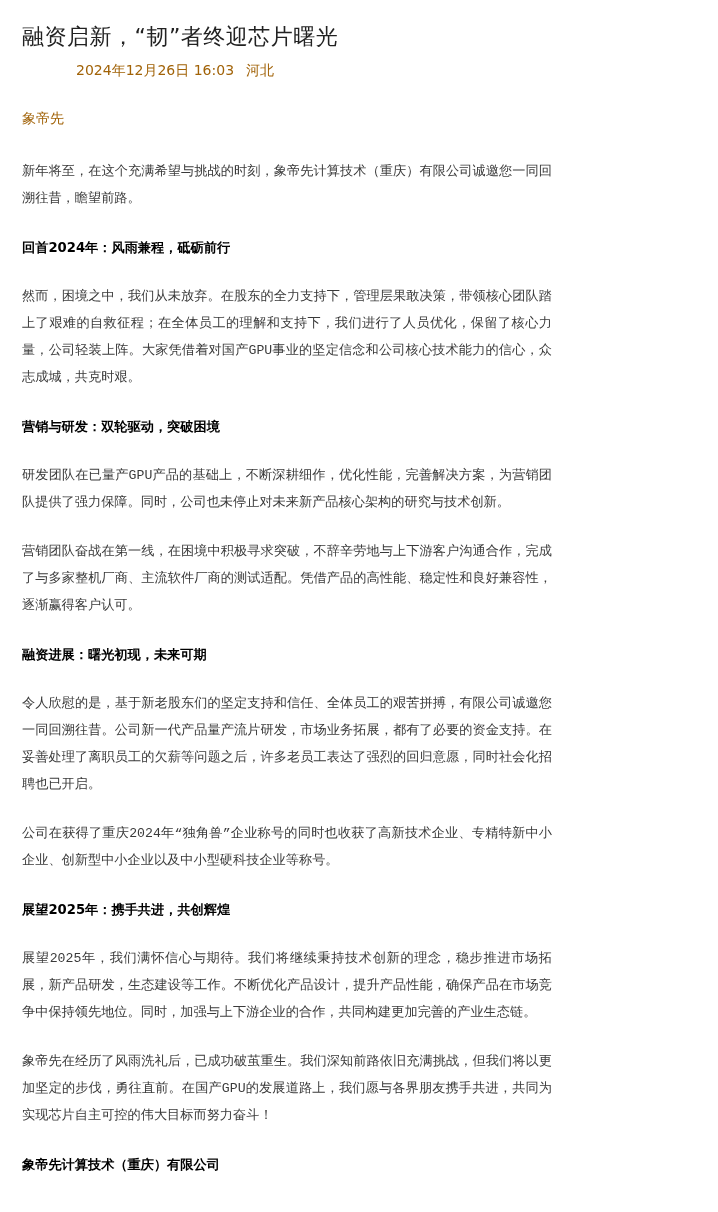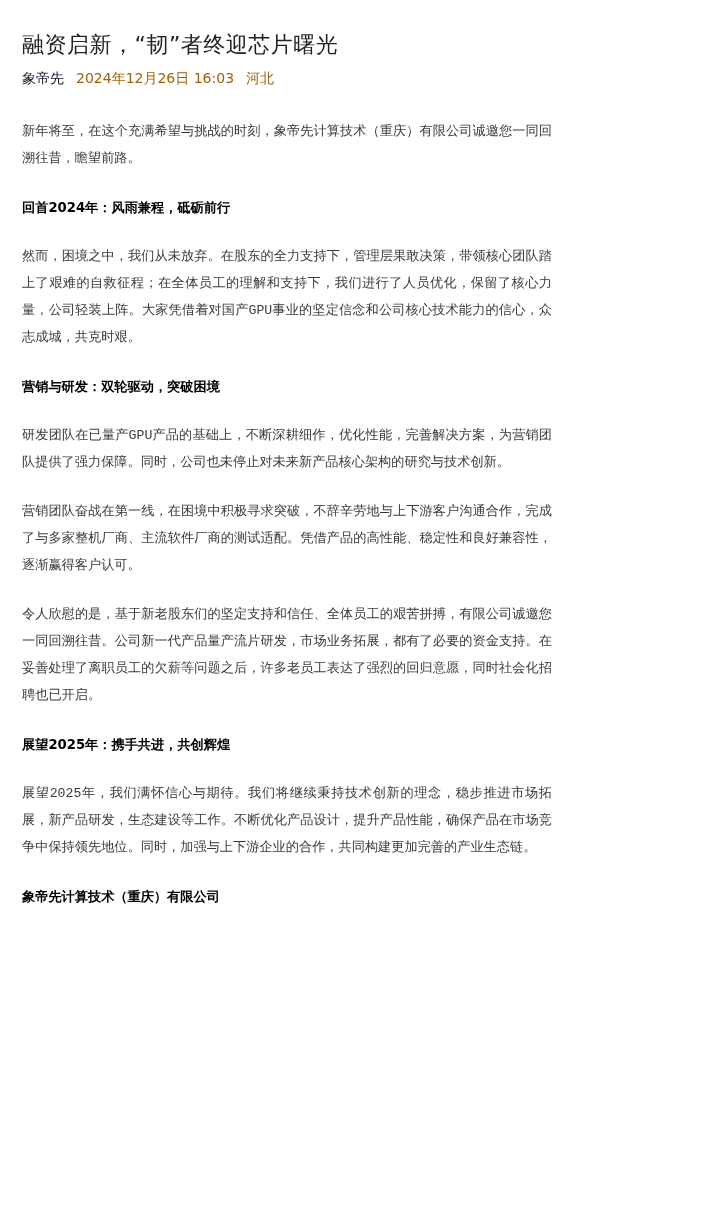--- a/index.html
+++ b/index.html
@@ -3,38 +3,38 @@
   <meta charset="utf-8">
   <style>
     html, body { margin: 0; padding: 0; background: #ffffff; }
     body {
       width: 718px;
       height: 1212px;
       overflow: hidden;
       font-family: "DejaVu Sans", "Liberation Sans", sans-serif;
       color: #333333;
     }
-    .article { padding: 8px 22px; box-sizing: border-box; width: 574px; }
+    .article { padding: 0 22px; box-sizing: border-box; width: 574px; }
     .title {
       font-size: 22px;
       line-height: 30px;
       color: #222222;
       margin: 0;
       padding-top: 22px;
       font-weight: normal;
       letter-spacing: 0.5px;
     }
     .meta {
       margin-top: 8px;
       font-size: 14px;
       line-height: 20px;
       display: flex;
       gap: 12px;
     }
-    .meta .author { color: #0f172a; }
+    .meta .author { color: #a16207; margin-top: 48px; }
     .meta .date, .meta .loc { color: #a16207; }
     .body { margin-top: 30px; }
     .p {
       font-size: 13.2px;
       line-height: 27px;
       margin: 0 0 22px 0;
       color: #3a3a3a;
       text-align: justify;
       font-family: Liberation Mono, monospace;
     }
@@ -56,18 +56,21 @@
     <span class="date">2024年12月26日 16:03</span>
     <span class="loc">河北</span>
   </div>
   <div class="body">
     <p class="p">新年将至，在这个充满希望与挑战的时刻，象帝先计算技术（重庆）有限公司诚邀您一同回溯往昔，瞻望前路。</p>
     <p class="h">回首2024年：风雨兼程，砥砺前行</p>
     <p class="p">然而，困境之中，我们从未放弃。在股东的全力支持下，管理层果敢决策，带领核心团队踏上了艰难的自救征程；在全体员工的理解和支持下，我们进行了人员优化，保留了核心力量，公司轻装上阵。大家凭借着对国产GPU事业的坚定信念和公司核心技术能力的信心，众志成城，共克时艰。</p>
     <p class="h">营销与研发：双轮驱动，突破困境</p>
     <p class="p">研发团队在已量产GPU产品的基础上，不断深耕细作，优化性能，完善解决方案，为营销团队提供了强力保障。同时，公司也未停止对未来新产品核心架构的研究与技术创新。</p>
     <p class="p">营销团队奋战在第一线，在困境中积极寻求突破，不辞辛劳地与上下游客户沟通合作，完成了与多家整机厂商、主流软件厂商的测试适配。凭借产品的高性能、稳定性和良好兼容性，逐渐赢得客户认可。</p>
+    <p class="h">融资进展：曙光初现，未来可期</p>
     <p class="p">令人欣慰的是，基于新老股东们的坚定支持和信任、全体员工的艰苦拼搏，有限公司诚邀您一同回溯往昔。公司新一代产品量产流片研发，市场业务拓展，都有了必要的资金支持。在妥善处理了离职员工的欠薪等问题之后，许多老员工表达了强烈的回归意愿，同时社会化招聘也已开启。</p>
+    <p class="p">公司在获得了重庆2024年“独角兽”企业称号的同时也收获了高新技术企业、专精特新中小企业、创新型中小企业以及中小型硬科技企业等称号。</p>
     <p class="h">展望2025年：携手共进，共创辉煌</p>
     <p class="p">展望2025年，我们满怀信心与期待。我们将继续秉持技术创新的理念，稳步推进市场拓展，新产品研发，生态建设等工作。不断优化产品设计，提升产品性能，确保产品在市场竞争中保持领先地位。同时，加强与上下游企业的合作，共同构建更加完善的产业生态链。</p>
+    <p class="p">象帝先在经历了风雨洗礼后，已成功破茧重生。我们深知前路依旧充满挑战，但我们将以更加坚定的步伐，勇往直前。在国产GPU的发展道路上，我们愿与各界朋友携手共进，共同为实现芯片自主可控的伟大目标而努力奋斗！</p>
     <p class="h">象帝先计算技术（重庆）有限公司</p>
   </div>
 </div>
 
 </body></html>

